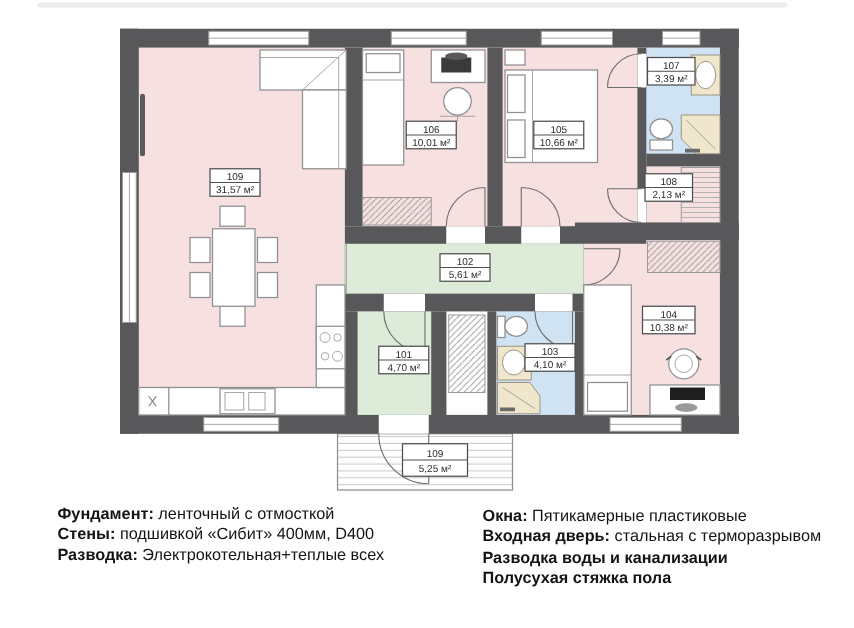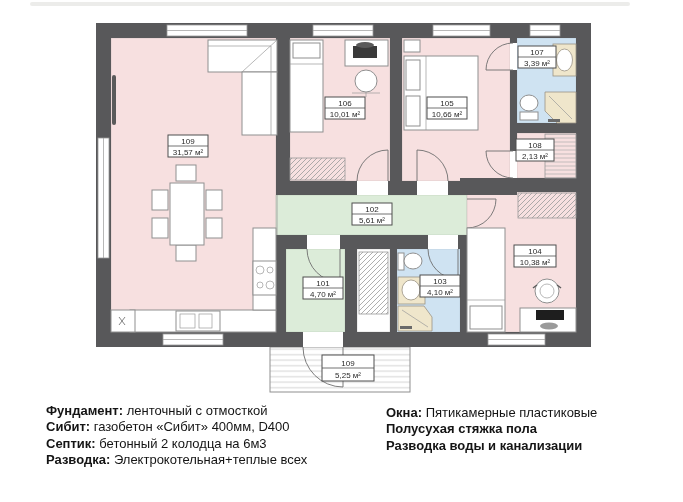--- a/index.html
+++ b/index.html
@@ -331,22 +331,22 @@
         <rect class="lb" width="52" height="26"></rect>
           <line class="ldiv" x1="0" y1="13" x2="52" y2="13"></line>
         <text class="lnum" x="26" y="10.5">109</text>
         <text class="larea" x="26" y="22.5">5,25 м²</text>
       </g>
     </g>
   </svg>
 
   <div class="specs specs-left">
     <div><span class="spec-label">Фундамент:</span> <span class="spec-value">ленточный с отмосткой</span></div>
-    <div><span class="spec-label">Сибит:</span> <span class="spec-value">газобетон «Сибит» 400мм, D400</span></div>
-    <div><span class="spec-label">Септик:</span> <span class="spec-value">бетонный 2 колодца на 6м3</span></div>
+    <div><span class="spec-label">Стены:</span> <span class="spec-value">подшивкой «Сибит» 400мм, D400</span></div>
     <div><span class="spec-label">Разводка:</span> <span class="spec-value">Электрокотельная+теплые всех</span></div>
   </div>
   <div class="specs specs-right">
     <div><span class="spec-label">Окна:</span> <span class="spec-value">Пятикамерные пластиковые</span></div>
+    <div><span class="spec-label">Входная дверь:</span> <span class="spec-value">стальная с терморазрывом</span></div>
+    <div><span class="spec-label">Разводка воды и канализации</span> <span class="spec-value"></span></div>
     <div><span class="spec-label">Полусухая стяжка пола</span> <span class="spec-value"></span></div>
-    <div><span class="spec-label">Разводка воды и канализации</span> <span class="spec-value"></span></div>
   </div>
 </div>
 
 </body></html>

